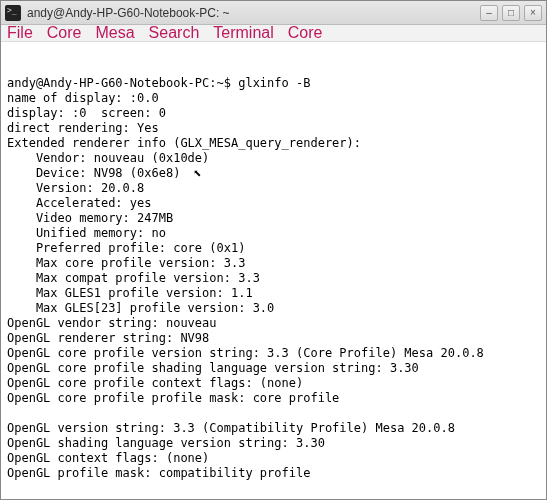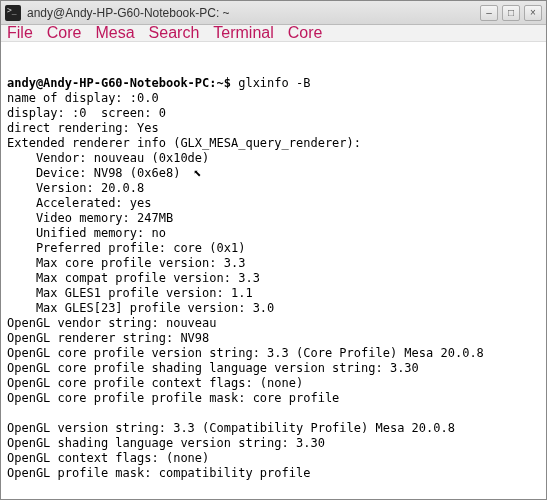--- a/index.html
+++ b/index.html
@@ -75,21 +75,21 @@
     background: #fff;
     padding: 4px 6px;
     font-family: "DejaVu Sans Mono","Liberation Mono",monospace;
     font-size: 12px;
     line-height: 15px;
     color: #000;
     white-space: pre;
     overflow: hidden;
     position: relative;
   }
-  .prompt { font-weight: bold; }
+  .prompt { font-weight: normal; }
   .cursor-arrow {
     position: absolute;
     left: 192px;
     top: 124px;
     font-size: 14px;
     color: #000;
     pointer-events: none;
   }
 </style>
 </head>

